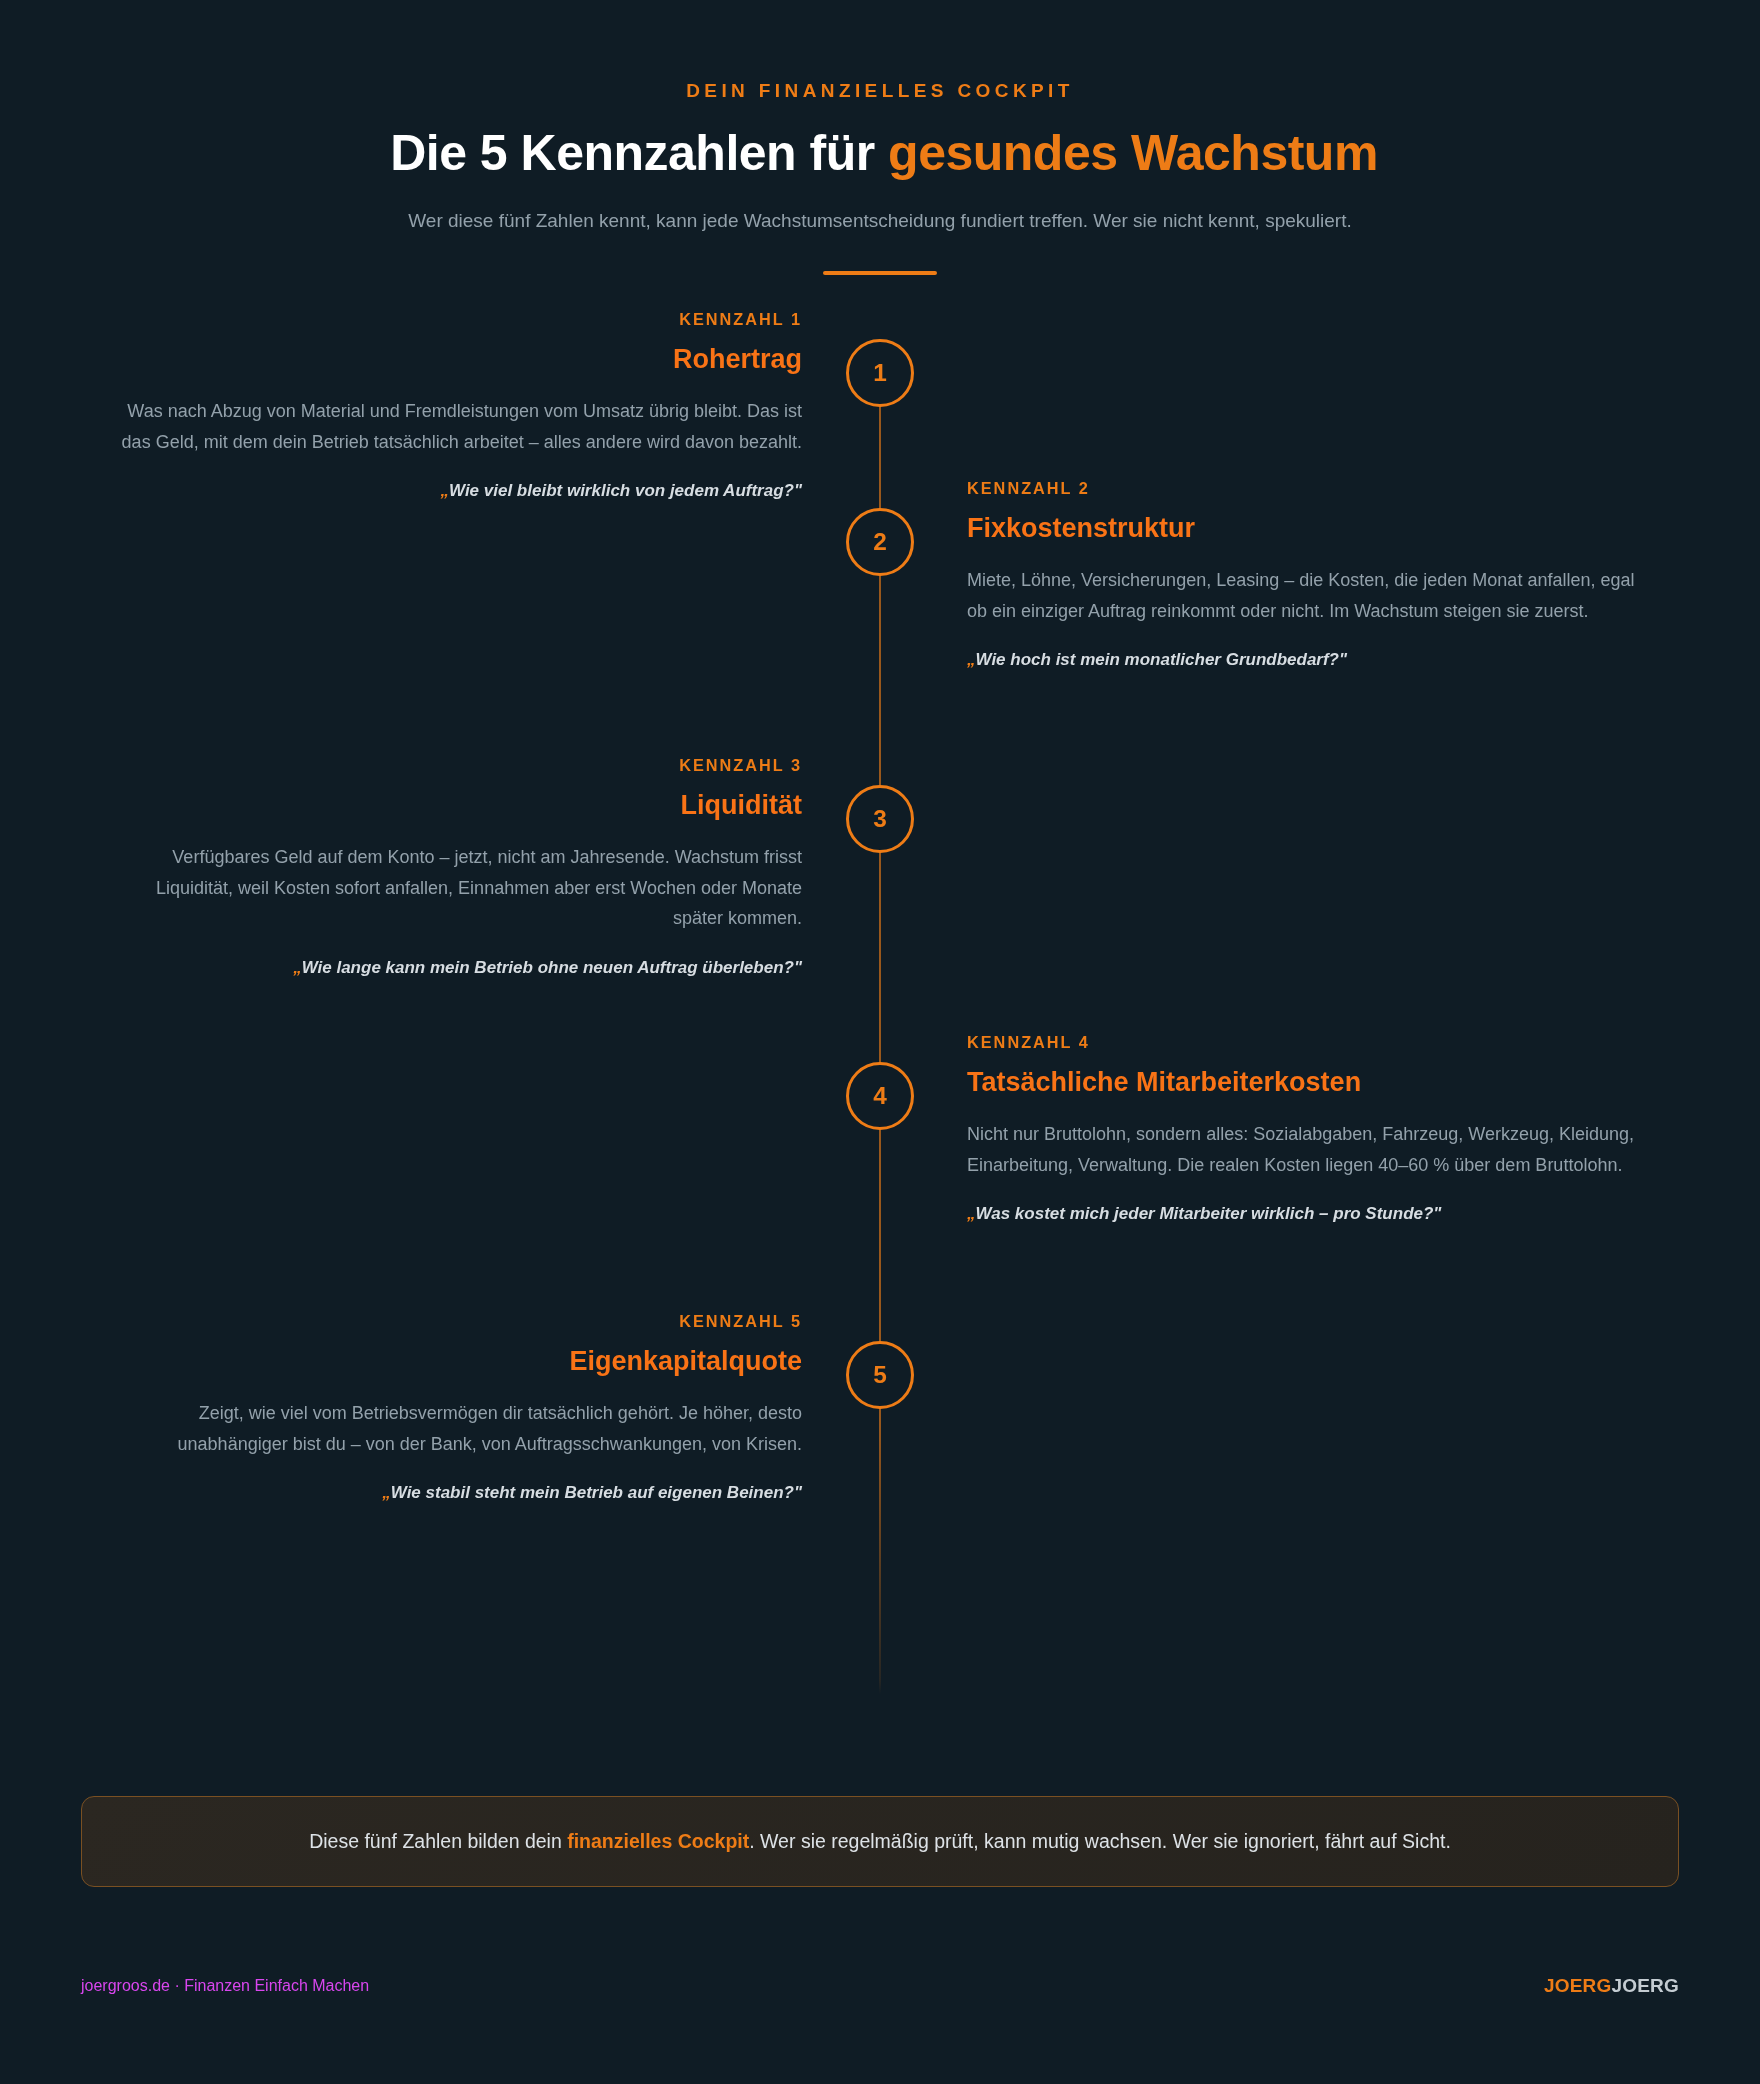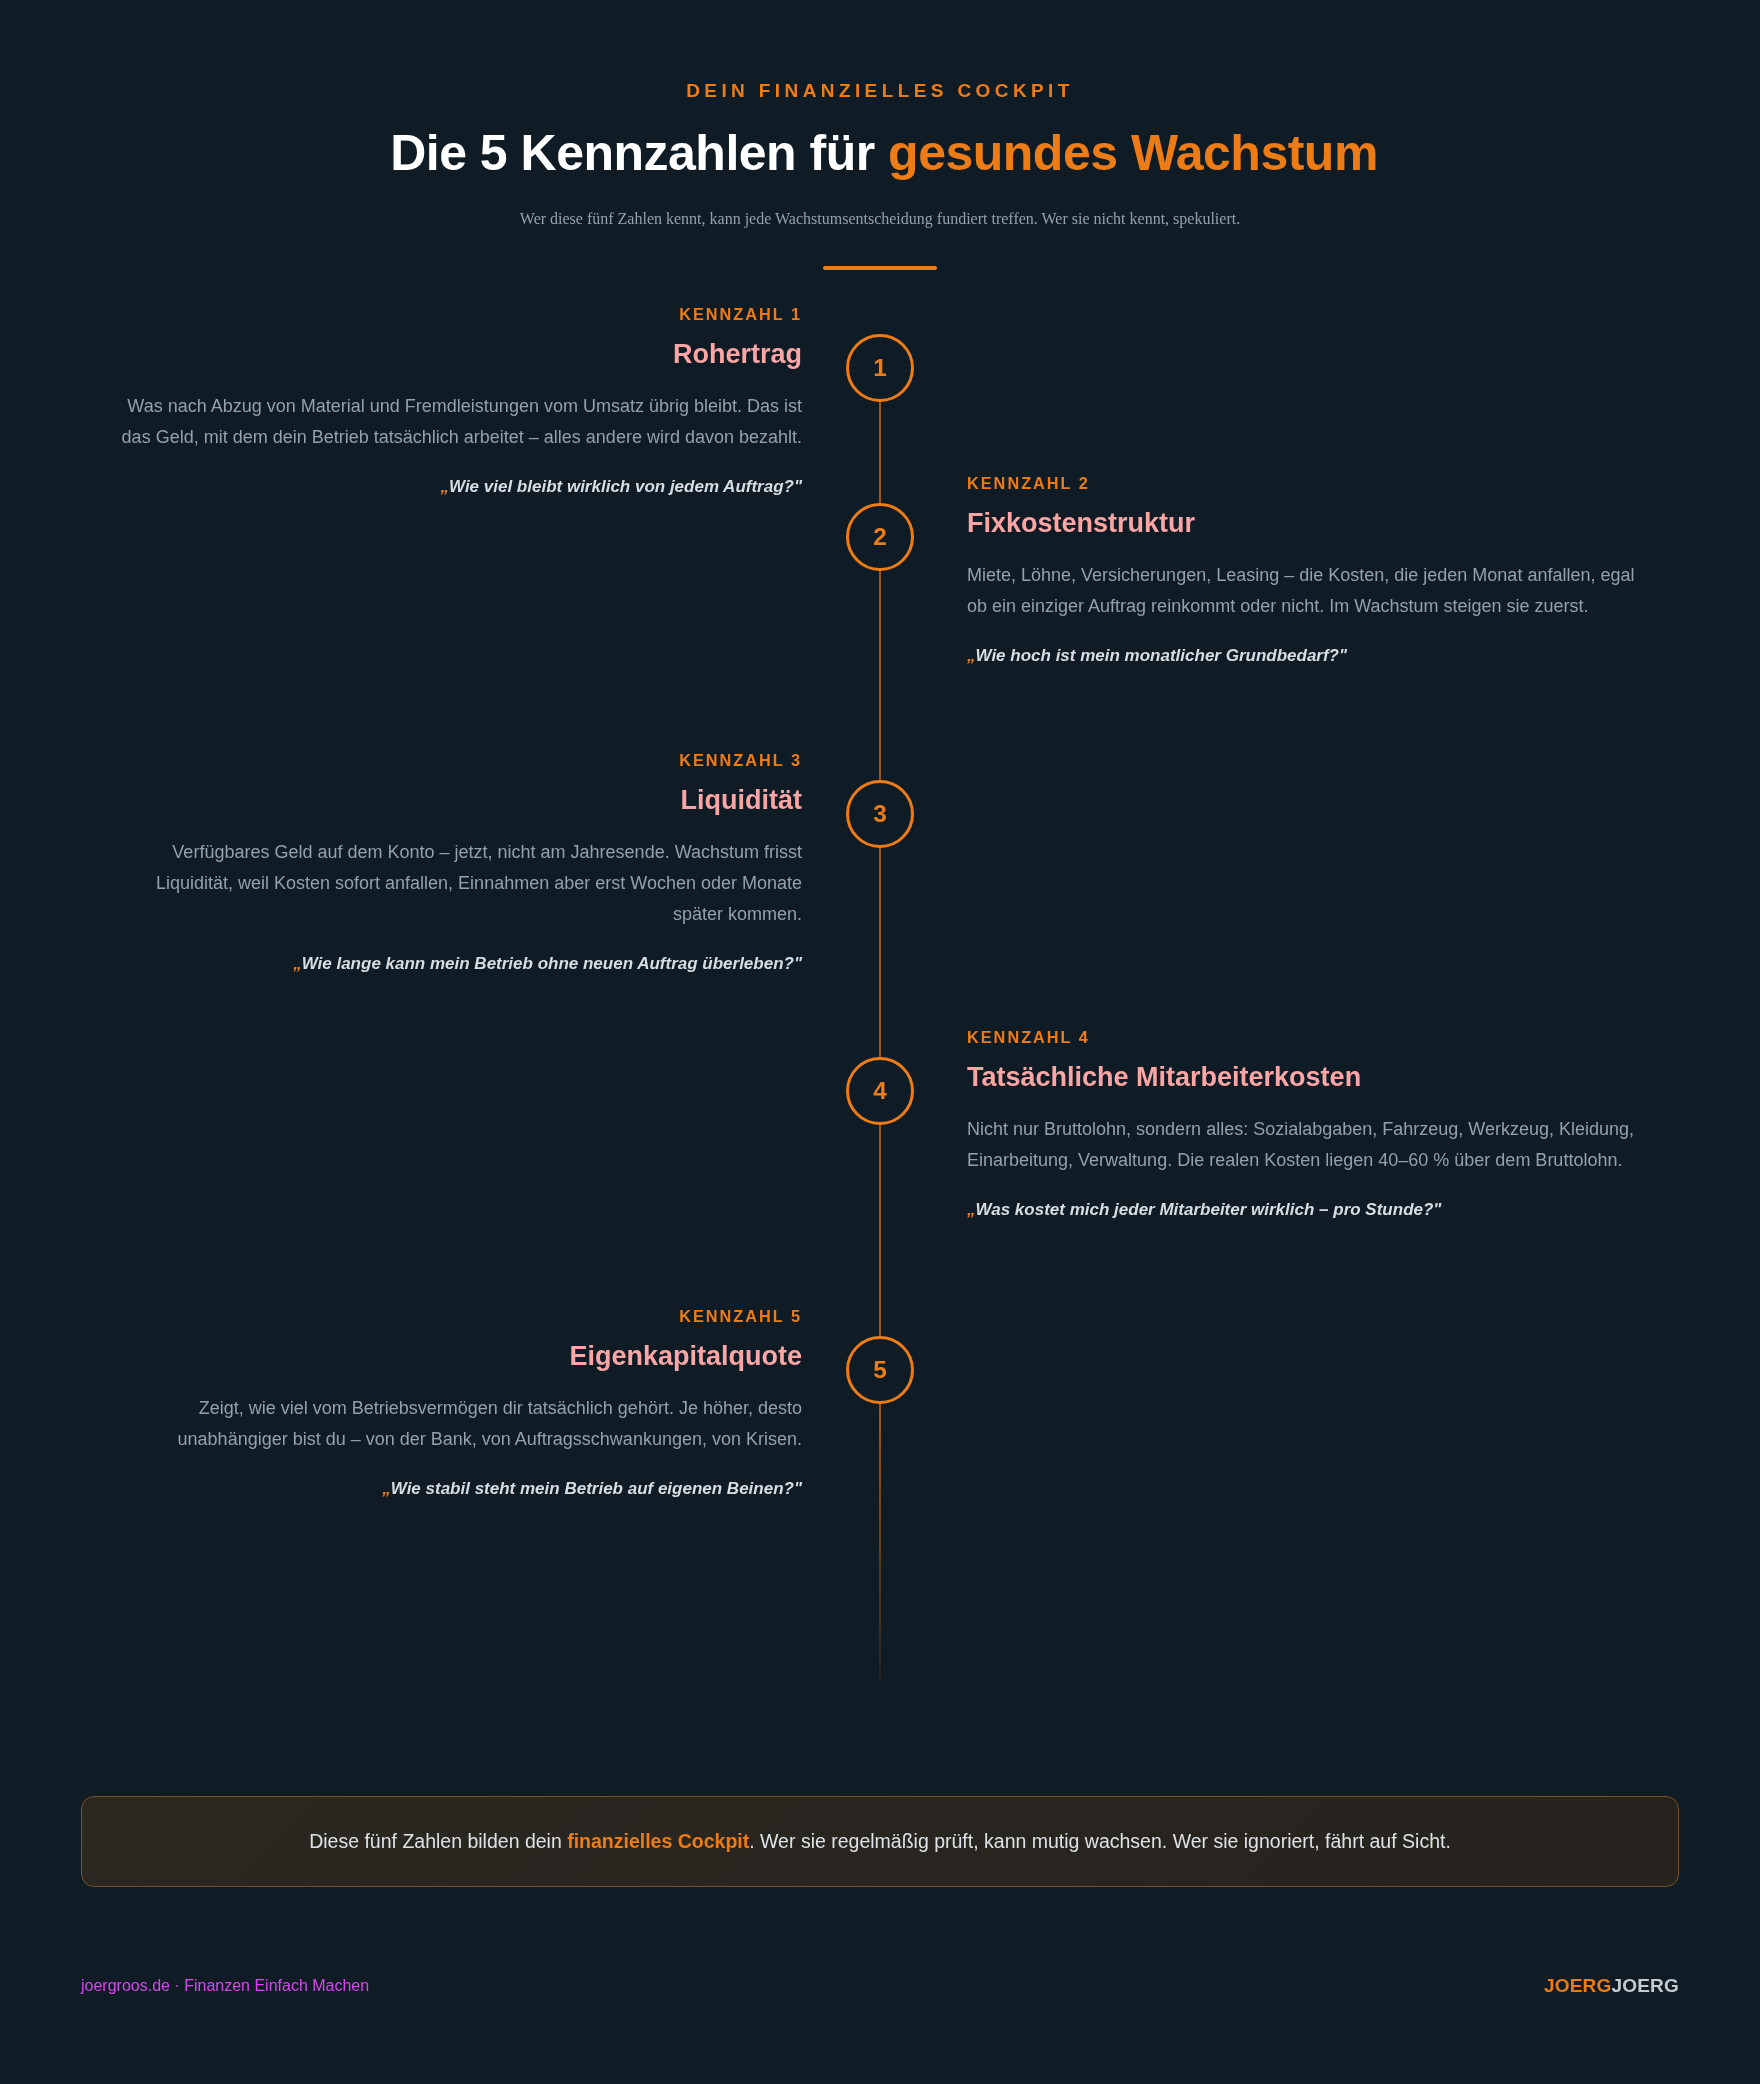--- a/index.html
+++ b/index.html
@@ -43,24 +43,23 @@
     color: #ffffff;
     letter-spacing: -0.5px;
     line-height: 1.18;
     margin-left: 8px;
   }
   .headline .accent { color: #ee7c16; }
 
   .subtitle {
     margin: 23.6px auto 0;
     width: 993px;
-    font-size: 16px;
+    font-size: 19px;
     line-height: 1.62;
     color: #93a1ab;
-    font-family: Liberation Serif, serif;
   }
 
   .divider {
     margin: 34px auto 0;
     width: 114px;
     height: 4.1px;
     background: #ee7c16;
     border-radius: 2.4px;
   }
 
@@ -121,21 +120,21 @@
     color: #ee7c16;
     font-size: 16.3px;
     font-weight: 700;
     letter-spacing: 2px;
     text-transform: uppercase;
     line-height: 1.2;
   }
 
   .kz-title {
     margin-top: 13px;
-    color: #fca5a5;
+    color: #f97316;
     font-size: 27px;
     font-weight: 700;
     line-height: 1.25;
   }
 
   .kz-text {
     margin-top: 19px;
     color: #93a1ab;
     font-size: 18px;
     line-height: 1.72;

